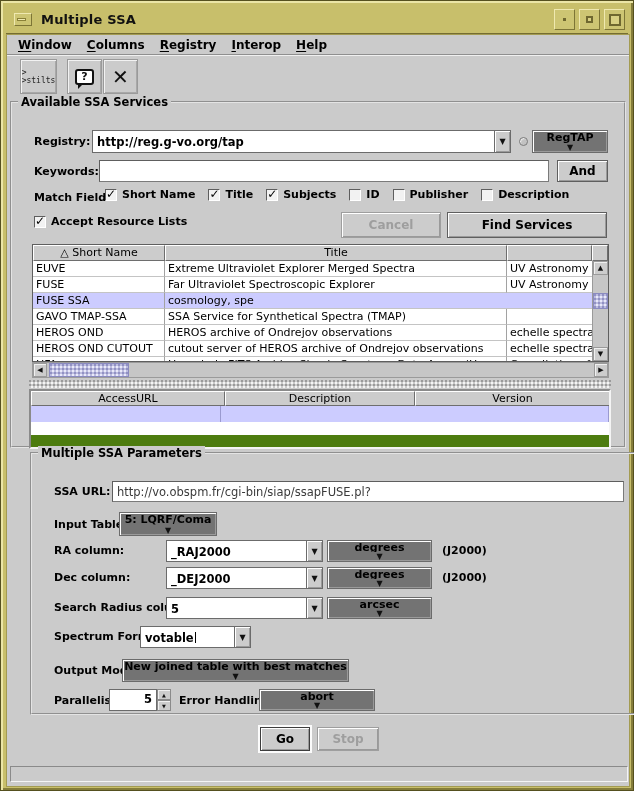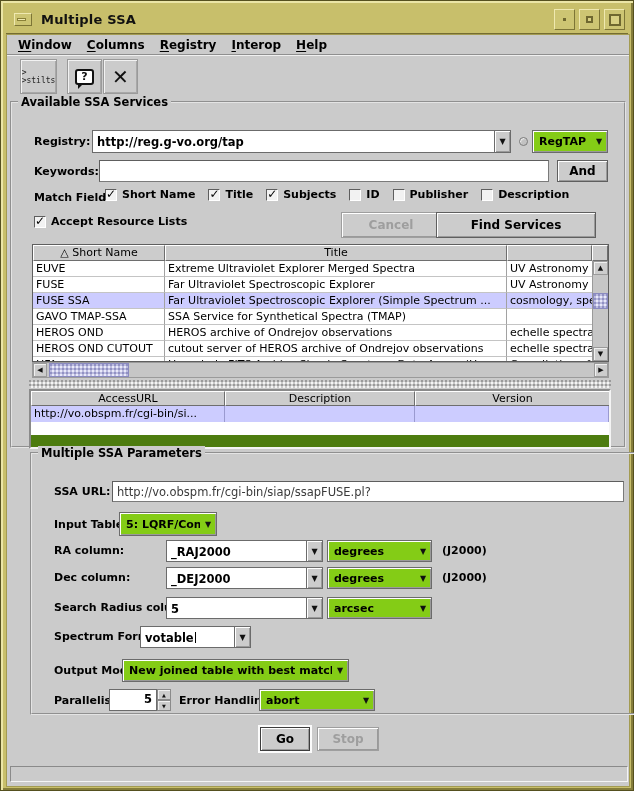--- a/index.html
+++ b/index.html
@@ -47,23 +47,23 @@
   #btn-close-tool { left:96px; top:24px; width:35px; height:35px; font-size:20px; font-weight:bold; color:#111; line-height:20px; }
   
   .groupbox { position:absolute; border:2px groove #e4e4e4; }
   .group-title { position:absolute; top:-8px; left:6px; background:#cbcbcb; padding:0 3px;
     font-size:11.5px; font-weight:bold; color:#000; }
   .lbl { position:absolute; font-size:11px; font-weight:bold; color:#000; white-space:nowrap; }
   
   .tf { position:absolute; background:#fff; border:1px solid #7a7a7a; border-top-color:#5e5e5e; border-left-color:#5e5e5e;
     font-family:"DejaVu Sans", sans-serif; font-size:11.5px; color:#111; padding:0 4px; outline:none; }
   
-  .combo { position:absolute; background:#84cc16; border:1px solid #6b6b6b;
+  .combo { position:absolute; background:#737373; border:1px solid #6b6b6b;
     box-shadow: inset 1px 1px 0 #fff, inset -1px -1px 0 #9a9a9a;
-    display:flex; align-items:center; }
+    display:flex; align-items:center;flex-direction:column; }
   .combo-text { flex:1; font-size:11px; font-weight:bold; color:#000; padding:0 6px; white-space:nowrap; overflow:hidden; }
   .combo-arrow { width:16px; text-align:center; font-size:8px; color:#111; flex:0 0 auto; }
   .ecombo { position:absolute; display:flex; }
   .ecombo-field { background:#fff; border:1px solid #6b6b6b; border-right:none;
     font-size:11.5px; font-weight:bold; color:#000; padding:1px 4px 0 4px; white-space:nowrap; overflow:hidden; }
   .ecombo-btn { width:17px; background:#cccccc; border:1px solid #6b6b6b;
     box-shadow: inset 1px 1px 0 #fff, inset -1px -1px 0 #9a9a9a;
     display:flex; align-items:center; justify-content:center; font-size:8px; color:#111; }
   .caret { display:inline-block; width:1px; height:11px; background:#000; vertical-align:-1px; margin-left:1px; }
   
@@ -228,21 +228,21 @@
             <span class="cb-box"></span>
             <span class="cb-label">Description</span>
           </span>
         </div>
 
       <span class="cbwrap" style="position:absolute; left:22px; top:112px;">
         <span class="cb-box checked">✓</span>
         <span class="cb-label">Accept Resource Lists</span>
       </span>
       <div class="btn disabled" style="left:329px; top:109px; width:100px; height:26px;">Cancel</div>
-      <div class="btn" style="left:424px; top:109px; width:160px; height:26px;">Find Services</div>
+      <div class="btn" style="left:435px; top:109px; width:160px; height:26px;">Find Services</div>
 
       <div id="resource-table">
         <div class="thead">
           <div class="th hc1"><span>△</span>&nbsp;<span>Short Name</span></div>
           <div class="th hc2"><span>Title</span></div>
           <div class="th hc3"><span></span></div>
           <div class="th hcorner"></div>
         </div>
         <div class="rt-viewport" id="resource-rows">
             <div class="trow">
@@ -250,21 +250,20 @@
               <div class="td c2">Extreme Ultraviolet Explorer Merged Spectra</div>
               <div class="td c3">UV Astronomy</div>
             </div>
             <div class="trow">
               <div class="td c1">FUSE</div>
               <div class="td c2">Far Ultraviolet Spectroscopic Explorer</div>
               <div class="td c3">UV Astronomy</div>
             </div>
             <div class="trow sel">
               <div class="td c1">FUSE SSA</div>
-              <div class="td c2">Far Ultraviolet Spectroscopic Explorer (Simple Spectrum ...</div>
               <div class="td c3">cosmology, spe</div>
             </div>
             <div class="trow">
               <div class="td c1">GAVO TMAP-SSA</div>
               <div class="td c2">SSA Service for Synthetical Spectra (TMAP)</div>
               <div class="td c3"></div>
             </div>
             <div class="trow">
               <div class="td c1">HEROS OND</div>
               <div class="td c2">HEROS archive of Ondrejov observations</div>
@@ -304,21 +303,20 @@
       <div id="divider"></div>
 
       <div id="capability-table">
         <div class="thead" style="height:15px;">
           <div class="th k1" style="line-height:13px;">AccessURL</div>
           <div class="th k2" style="line-height:13px;">Description</div>
           <div class="th k3" style="line-height:13px;">Version</div>
         </div>
         <div id="capability-rows" style="position:absolute; left:0; top:15px; right:0;">
             <div class="trow sel">
-              <div class="ktd k1">http://vo.obspm.fr/cgi-bin/si...</div>
               <div class="ktd k2"></div>
               <div class="ktd k3"></div>
             </div>
             <div id="cap-white"></div>
           </div>
       </div>
     </div>
 
     <div class="groupbox" style="left:3px; top:417px; width:616px; height:263px;margin-left:20px;">
       <div class="group-title">Multiple SSA Parameters</div>

